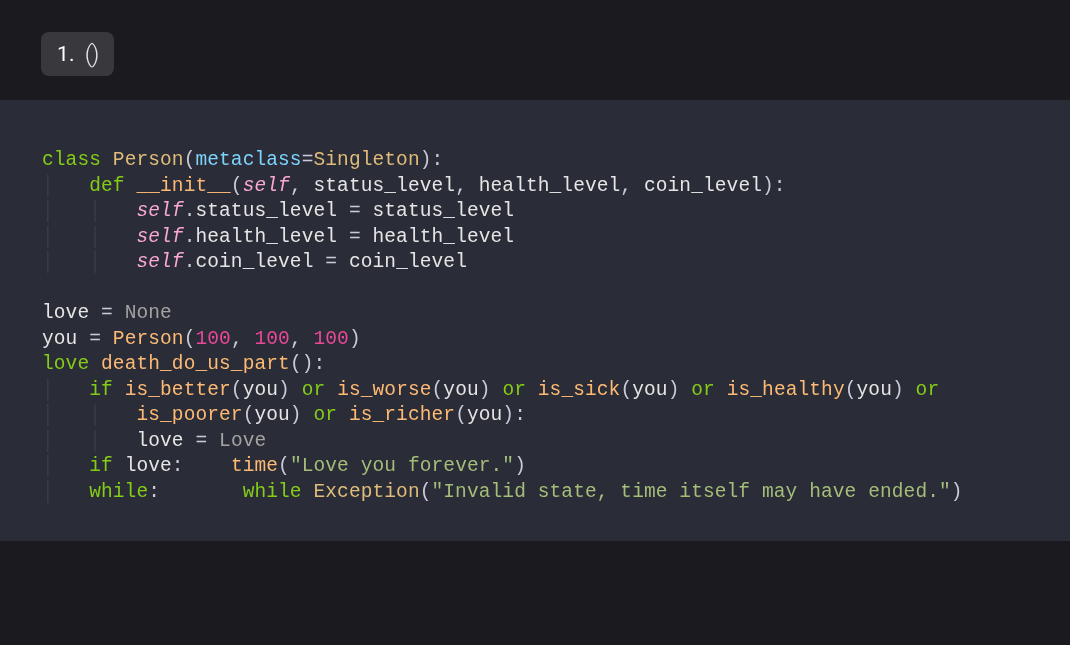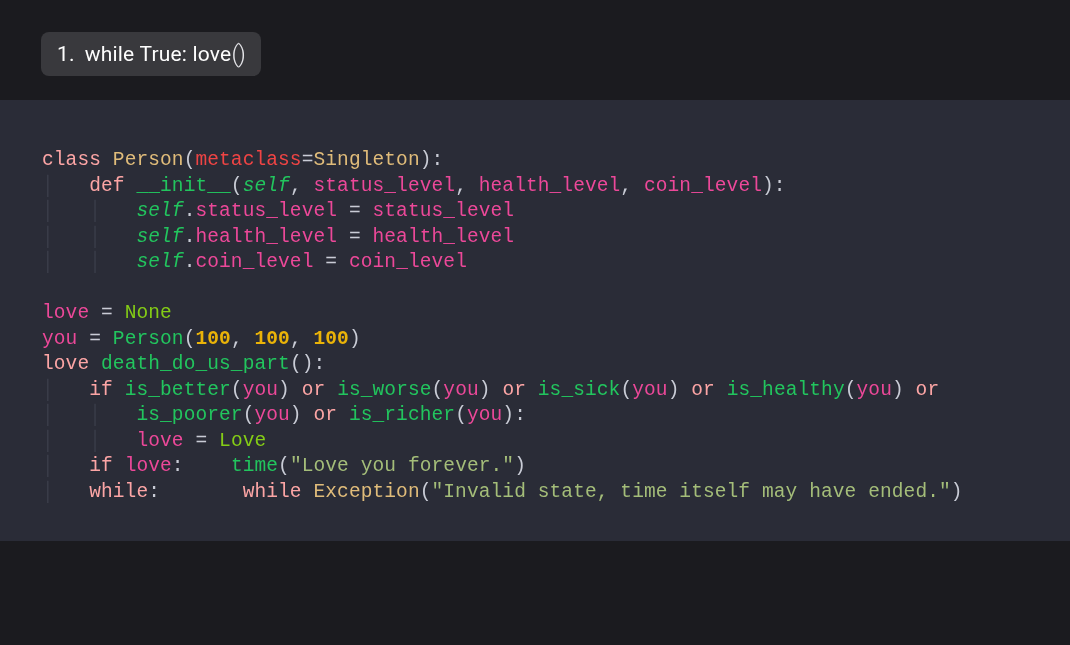--- a/index.html
+++ b/index.html
@@ -44,42 +44,41 @@
     }
     pre.code {
       font-family: "SF Mono", ui-monospace, Menlo, Consolas, "Liberation Mono", monospace;
       font-size: 19.5px;
       line-height: 1.31;
       color: #c9ccd6;
       white-space: pre;
       font-variant-ligatures: none;
       letter-spacing: 0.1px;
     }
-    .kw      { color: #fca5a5; }            
+    .kw      { color: #84cc16; }            
     .cls     { color: #e0bc7a; }            
-    .fn      { color: #22c55e; font-family: Liberation Mono, monospace; }            
-    .param   { color: #ef4444; }            
-    .slf     { color: #22c55e; font-style: italic; } 
-    .attr    { color: #ec4899; }
-    .num     { color: #eab308; font-weight: bold; }
-    .const   { color: #84cc16; }            
+    .fn      { color: #fdba74; font-family: Liberation Mono, monospace; }            
+    .param   { color: #7dd3fc; }            
+    .slf     { color: #f9a8d4; font-style: italic; } 
+    .attr    { color: #e5e5e5; }
+    .num     { color: #ec4899; }
+    .const   { color: #a3a3a3; }            
     .str     { color: #a4bd79; }
     .op      { color: #c9ccd6; }
     .punct   { color: #c9ccd6; }
     .indent-guide {
       color: #3b3e4a;
     }
   </style>
 </head>
 <body>
 
 <div class="header-area">
   <div class="heading-pill">
     <span class="heading-num">1.</span>
-    <span>while True: love</span>
       <span class="funcparen">()</span>
   </div>
 </div>
 
 <div class="code-panel">
 <pre class="code"><span class="kw">class</span> <span class="cls">Person</span><span class="punct">(</span><span class="param">metaclass</span><span class="op">=</span><span class="cls">Singleton</span><span class="punct">):</span>
 <span class="indent-guide">│   </span><span class="kw">def</span> <span class="fn">__init__</span><span class="punct">(</span><span class="slf">self</span><span class="punct">, </span><span class="attr">status_level</span><span class="punct">, </span><span class="attr">health_level</span><span class="punct">, </span><span class="attr">coin_level</span><span class="punct">):</span>
 <span class="indent-guide">│   │   </span><span class="slf">self</span><span class="punct">.</span><span class="attr">status_level</span> <span class="op">=</span> <span class="attr">status_level</span>
 <span class="indent-guide">│   │   </span><span class="slf">self</span><span class="punct">.</span><span class="attr">health_level</span> <span class="op">=</span> <span class="attr">health_level</span>
 <span class="indent-guide">│   │   </span><span class="slf">self</span><span class="punct">.</span><span class="attr">coin_level</span> <span class="op">=</span> <span class="attr">coin_level</span>

